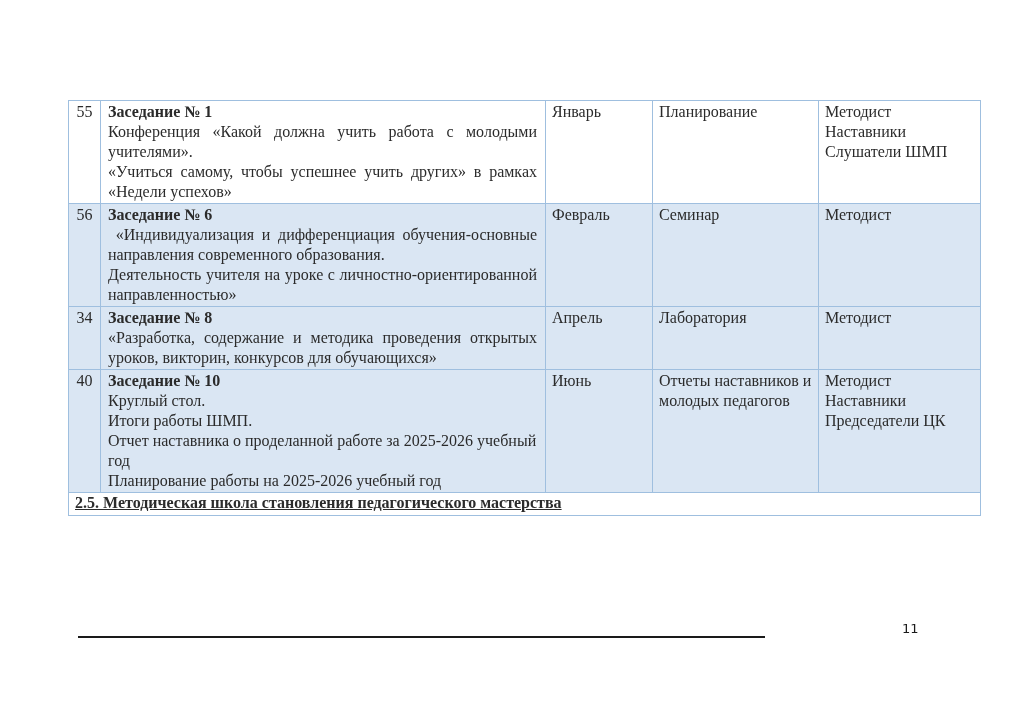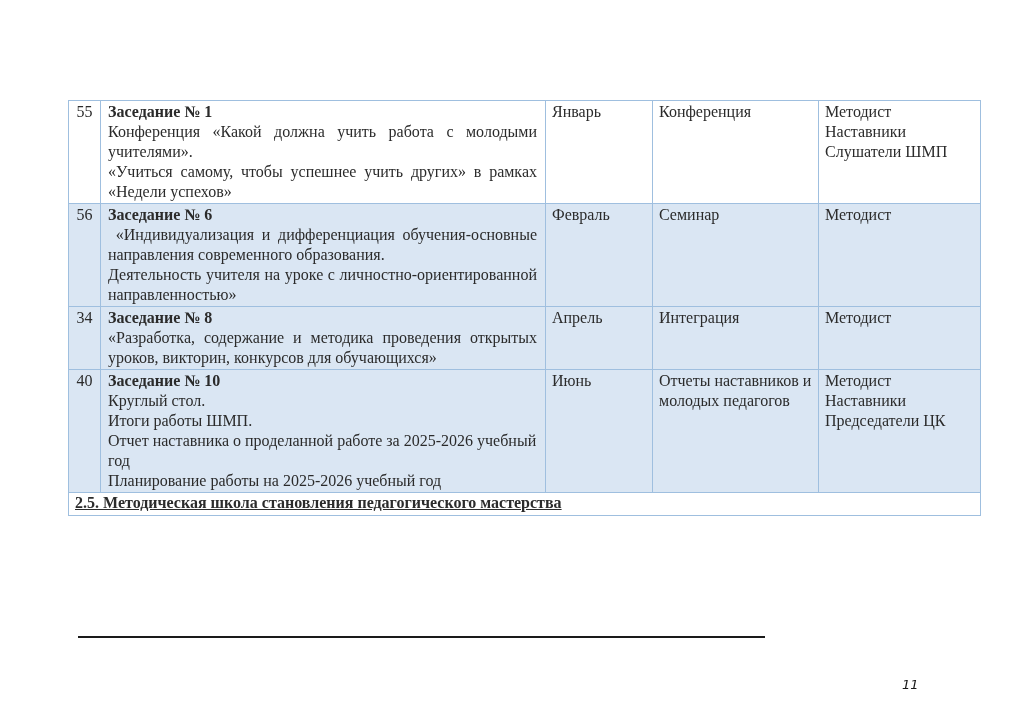--- a/index.html
+++ b/index.html
@@ -39,22 +39,22 @@
     padding:0 6px 2px 6px;
     line-height:20px;
   }
   .section-underline{text-decoration:underline}
 
   .footer-rule{
     position:absolute;left:78px;top:636px;width:687px;height:0;
     border-top:2.5px solid var(--rule);
   }
   .page-number{
-    position:absolute;left:902px;top:677px;
-    font-family:"DejaVu Sans", sans-serif;font-size:13px;color:#1a1a1a;font-style:italic;
+    position:absolute;left:902px;top:621px;
+    font-family:"DejaVu Sans", sans-serif;font-size:13px;color:#1a1a1a;
   }
   .doc-footer{
     position:absolute;left:100px;top:660px;
     font-family:"DejaVu Sans", sans-serif;font-size:13.5px;color:#1a1a1a;
   }
 </style>
 </head>
 <body>
 
 <div class="page">
@@ -69,21 +69,21 @@
     </colgroup>
     <tbody>
         <tr>
     <td class="c-num">55</td>
     <td class="c-desc justify">
       <div class="row-title">Заседание № 1</div>
     <div class="body-line">Конференция «Какой должна учить работа с молодыми учителями».</div>
             <div class="body-line">«Учиться самому, чтобы успешнее учить других» в рамках «Недели успехов»</div>
           </td>
     <td class="c-month">Январь</td>
-    <td class="c-form">Конференция</td>
+    <td class="c-form">Планирование</td>
     <td class="c-part">
             <div class="participant-line">Методист</div>
             <div class="participant-line">Наставники</div>
             <div class="participant-line">Слушатели ШМП</div>
           </td>
   </tr>
         <tr class="shaded">
     <td class="c-num">56</td>
     <td class="c-desc justify">
       <div class="row-title">Заседание № 6</div>
@@ -96,21 +96,21 @@
             <div class="participant-line">Методист</div>
           </td>
   </tr>
         <tr class="shaded">
     <td class="c-num">34</td>
     <td class="c-desc justify">
       <div class="row-title">Заседание № 8</div>
     <div class="body-line">«Разработка, содержание и методика проведения открытых уроков, викторин, конкурсов для обучающихся»</div>
           </td>
     <td class="c-month">Апрель</td>
-    <td class="c-form">Интеграция</td>
+    <td class="c-form">Лаборатория</td>
     <td class="c-part">
             <div class="participant-line">Методист</div>
           </td>
   </tr>
         <tr class="shaded">
     <td class="c-num">40</td>
     <td class="c-desc">
       <div class="row-title">Заседание № 10</div>
     <div class="body-line">Круглый стол.</div>
             <div class="body-line">Итоги работы ШМП.</div>

